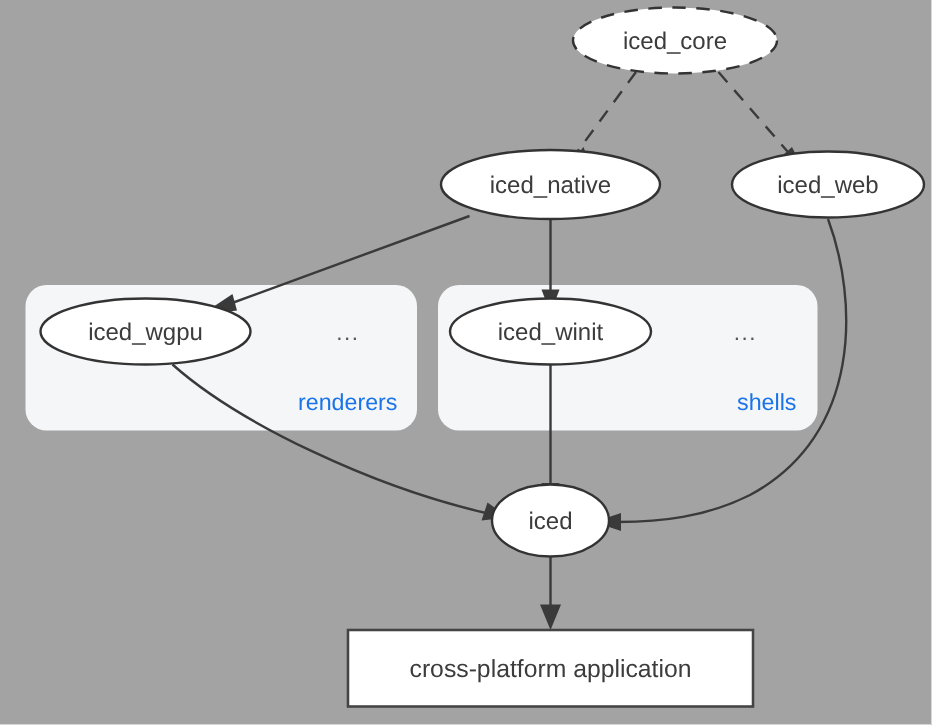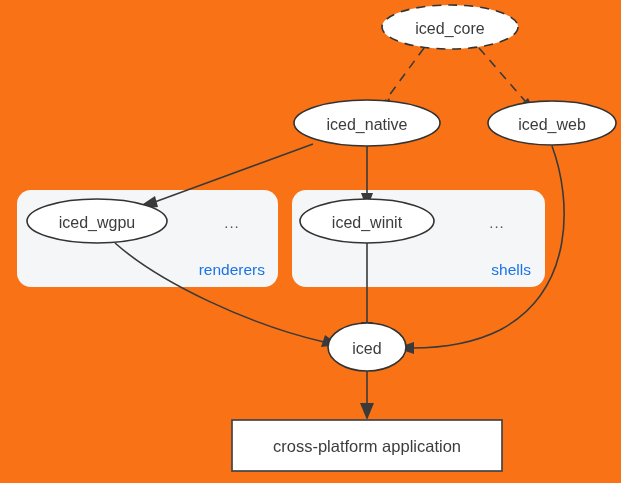--- a/index.html
+++ b/index.html
@@ -8,21 +8,21 @@
     padding: 0;
     background: #ffffff;
   }
   body {
     font-family: "Liberation Sans", sans-serif;
   }
   #diagram-root {
     position: relative;
     width: 621px;
     height: 483px;
-    background: #f97316;
+    background: #a3a3a3;
     overflow: hidden;
   }
   #diagram-svg {
     display: block;
     width: 621px;
     height: 483px;
   }
   .cluster-rect {
     fill: #f4f6f8;
     stroke: none;

